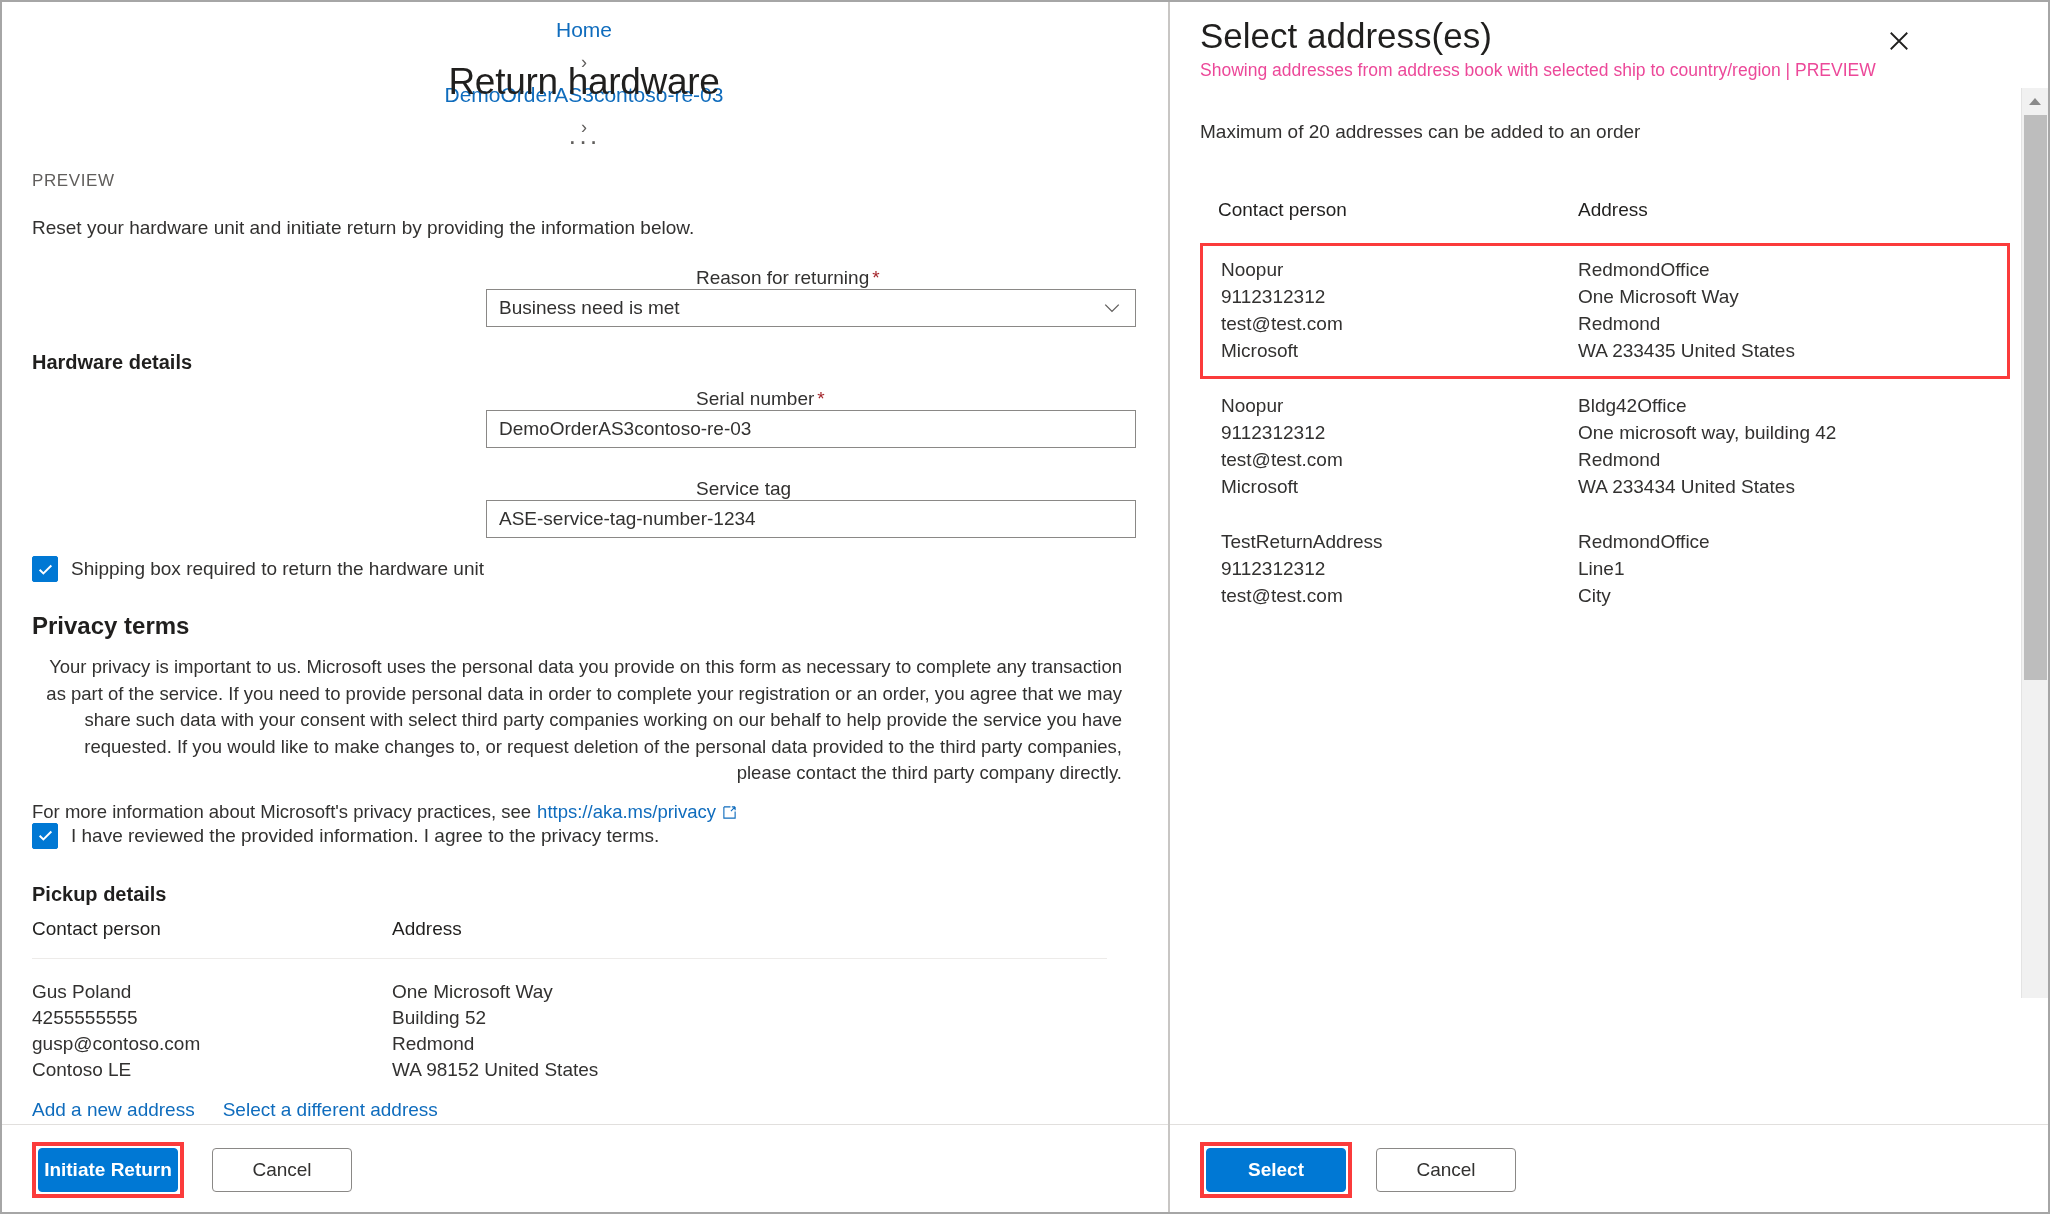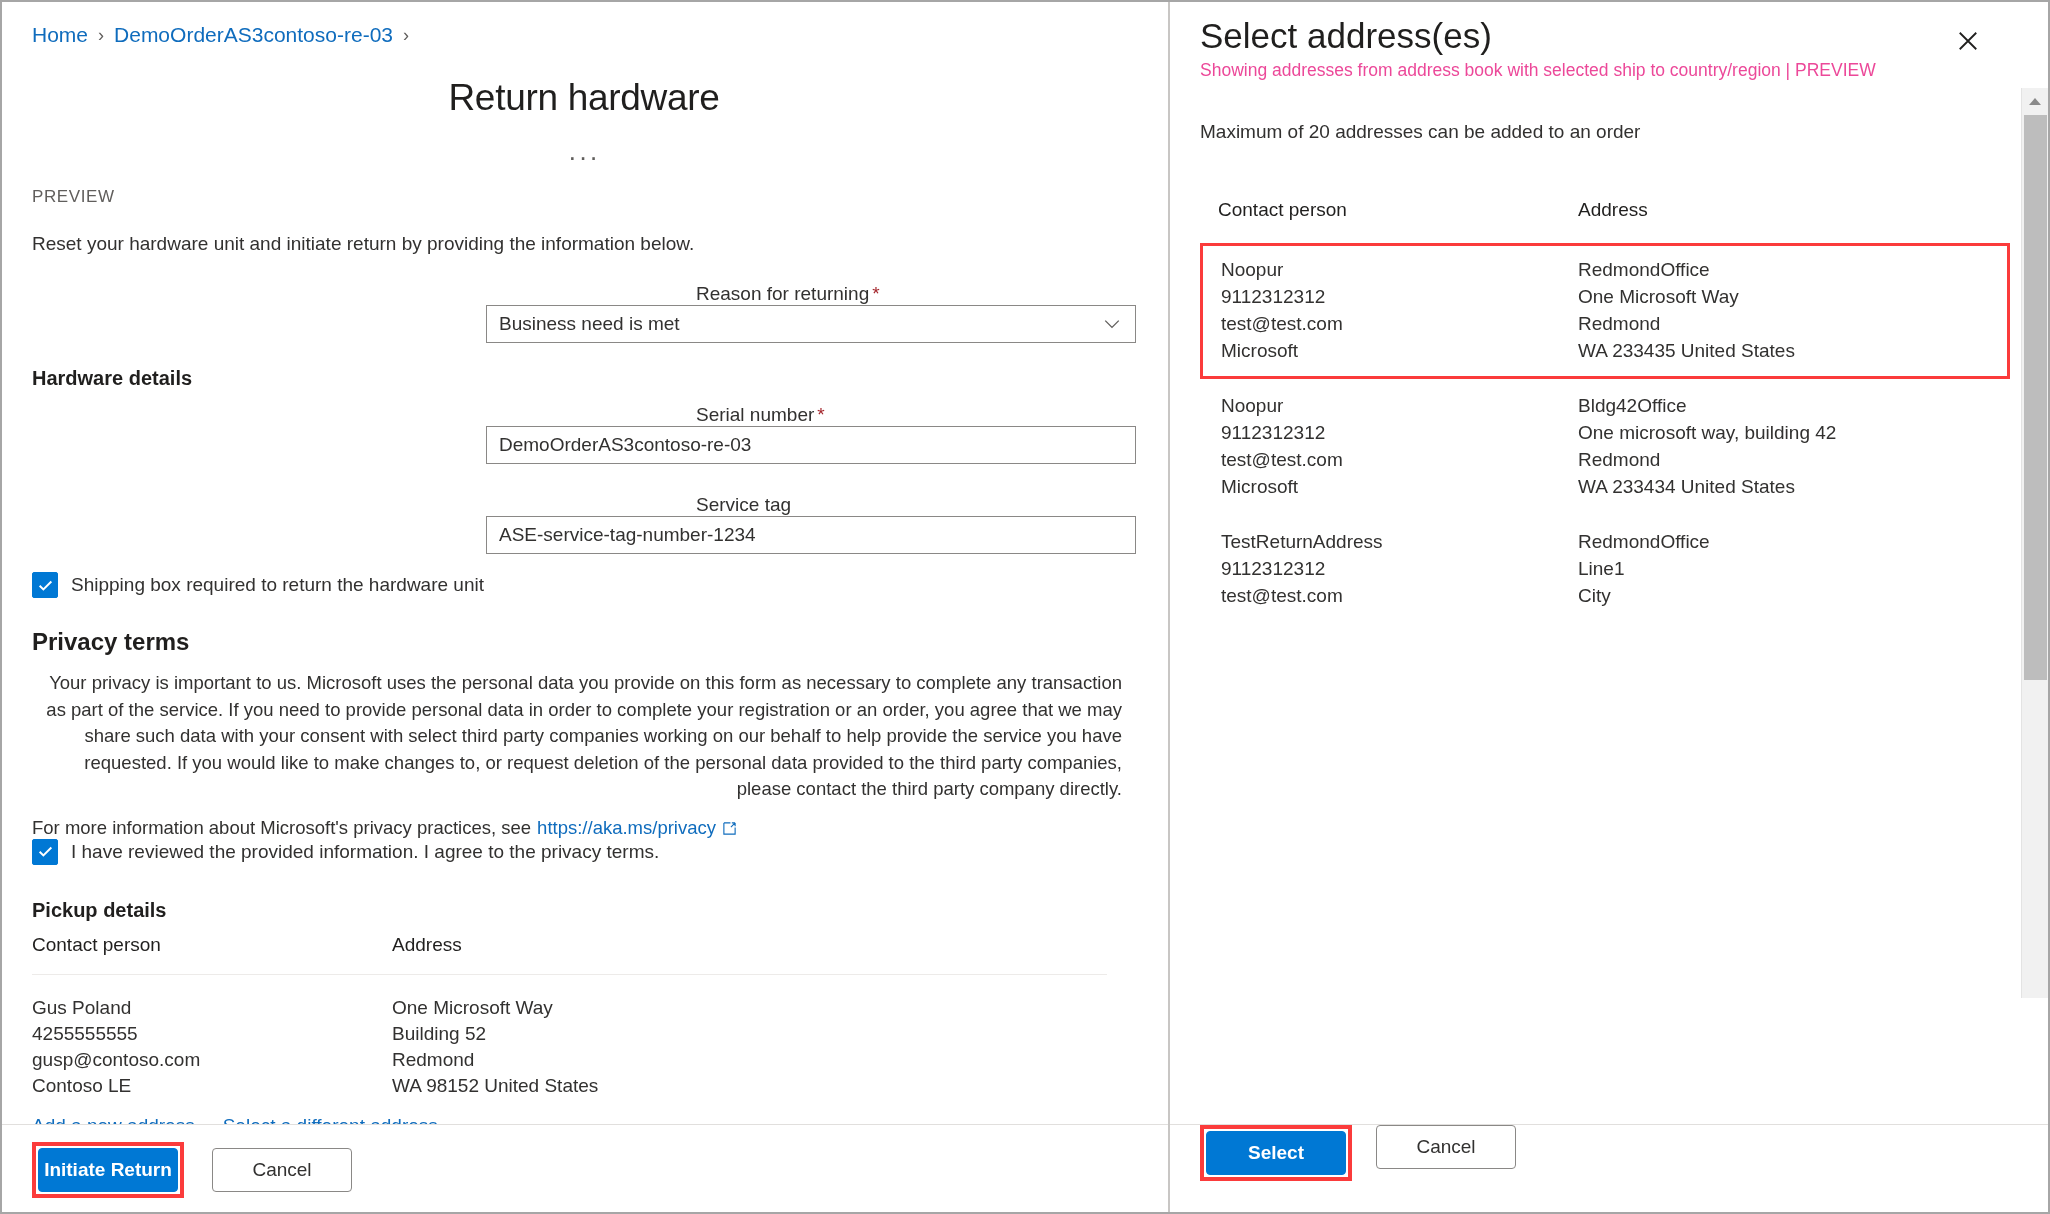--- a/index.html
+++ b/index.html
@@ -28,21 +28,22 @@
     overflow: hidden;
   }
   .left-content { padding: 18px 32px 0 32px; }
 
   .breadcrumb {
     display: flex;
     align-items: center;
     gap: 10px;
     font-size: 21px;
     height: 34px;
-    margin-bottom: 24px;
+    margin-bottom: 8px;
+    flex-direction: column;
   }
   .bc-link { color: #0f6cbd; cursor: pointer; }
   .bc-sep { color: #605e5c; font-size: 18px; }
 
   .page-title-row {
     display: flex;
     align-items: center;
     gap: 22px;
     flex-direction: column;
   }
@@ -221,21 +222,21 @@
     width: 878px;
     height: 1214px;
     background: #ffffff;
     overflow: hidden;
   }
   .right-content { padding: 14px 0 0 30px; }
 
   .panel-title-row {
     display: flex;
     align-items: flex-start;
-    justify-content: space-between;
+    justify-content: flex-start;
     padding-right: 31px;
   }
   .panel-title {
     font-size: 35px;
     font-weight: 400;
     color: #201f1e;
     line-height: 44px;
   }
   .close-btn {
     width: 46px; height: 46px;
@@ -282,21 +283,21 @@
   .sel-row .line { line-height: 27px; }
 
   .right-footer {
     position: absolute;
     left: 0; bottom: 0;
     width: 878px;
     height: 90px;
     border-top: 1px solid #e1dfdd;
     background: #ffffff;
     display: flex;
-    align-items: flex-start;
+    align-items: center;
     padding-left: 30px;
     gap: 24px;
   }
 
   
   .vscroll {
     position: absolute;
     right: 0; top: 88px;
     width: 27px;
     bottom: 216px;

